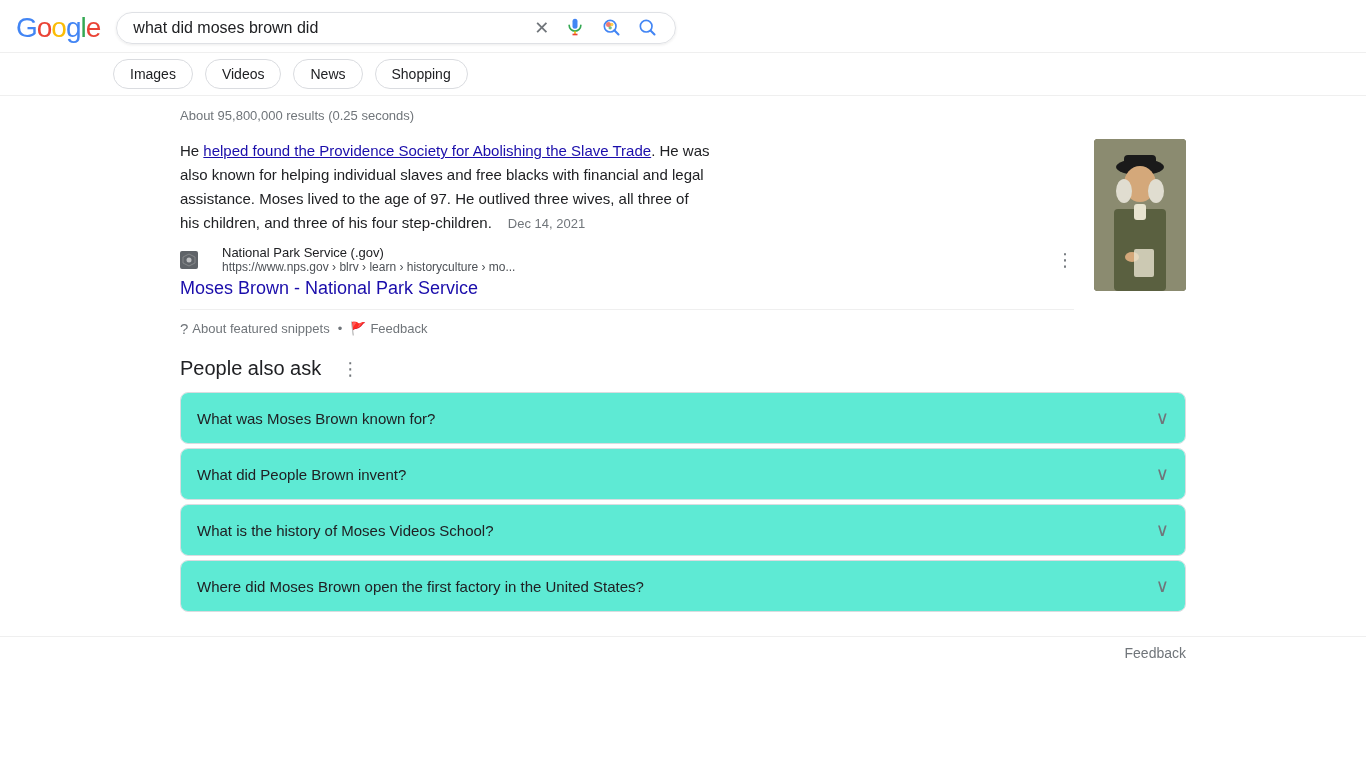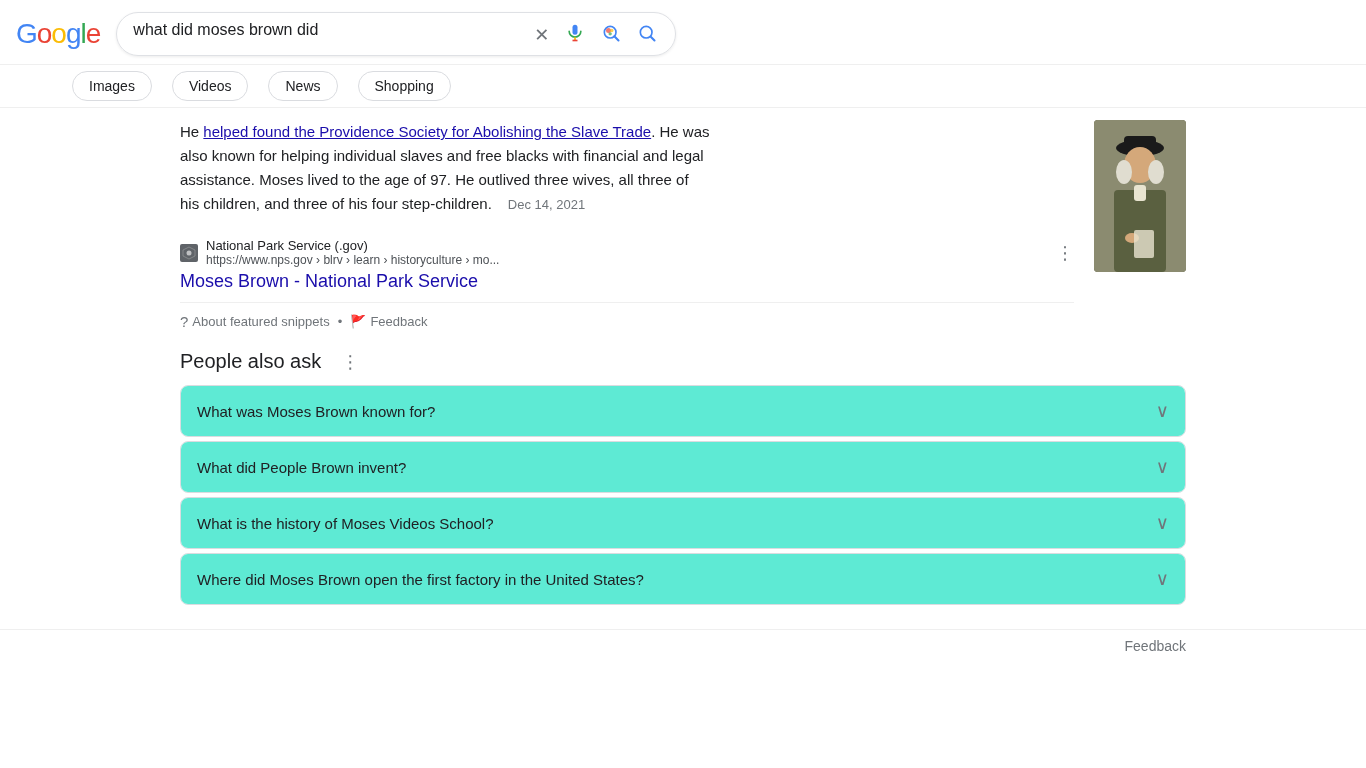--- a/index.html
+++ b/index.html
@@ -2,44 +2,44 @@
 <html><head>
   <meta charset="utf-8">
   <style>
     * { box-sizing: border-box; margin: 0; padding: 0; }
     body { font-family: Arial, sans-serif; background: #fff; color: #202124; font-size: 14px; }
 
     
     .header { display: flex; align-items: center; padding: 12px 16px 8px 16px; gap: 16px; border-bottom: 1px solid #efefef; }
     .google-logo { display: flex; align-items: center; font-size: 28px; font-weight: 500; letter-spacing: -1px; text-decoration: none; }
 
-    .search-bar-wrapper { display: flex; align-items: flex-start; border: 1px solid #dfe1e5; border-radius: 24px; padding: 8px 16px; width: 560px; height: 44px; box-shadow: 0 1px 3px rgba(0,0,0,0.08); }
+    .search-bar-wrapper { display: flex; align-items: center; border: 1px solid #dfe1e5; border-radius: 24px; padding: 8px 16px; width: 560px; height: 32px; box-shadow: 0 1px 3px rgba(0,0,0,0.08); }
     .search-input { border: none; outline: none; font-size: 16px; flex: 1; color: #202124; background: transparent; }
     .search-icons { display: flex; align-items: center; gap: 12px; }
     .icon-btn { background: none; border: none; cursor: pointer; display: flex; align-items: center; justify-content: center; padding: 2px; }
     .x-icon { font-size: 18px; color: #70757a; }
 
     
-    .nav-tabs { display: flex; align-items: flex-start; padding: 6px 72px; gap: 20px; border-bottom: 1px solid #efefef; }
+    .nav-tabs { display: flex; align-items: flex-start; padding: 6px 113px; gap: 12px; border-bottom: 1px solid #efefef; }
     .tab-btn { background: none; border: 1px solid #dadce0; border-radius: 20px; padding: 6px 16px; font-size: 14px; cursor: pointer; color: #202124; white-space: nowrap; }
 
     
     .results-area { padding: 12px 180px; max-width: 1366px; }
     .results-count { color: #70757a; font-size: 13px; margin-bottom: 16px; }
 
     
     .featured-snippet { display: flex; gap: 20px; margin-bottom: 20px; }
     .snippet-text { flex: 1; font-size: 15px; line-height: 1.6; color: #202124; max-width: 530px; }
     .snippet-link { color: #1a0dab; text-decoration: underline; cursor: pointer; }
     .snippet-date { color: #70757a; font-size: 13px; margin-left: 16px; }
     .snippet-image { width: 92px; height: 152px; background: #8a8a6e; border-radius: 4px; overflow: hidden; flex-shrink: 0; position: relative; }
     .portrait { width: 100%; height: 100%; }
 
     
-    .source-row { display: flex; align-items: center; gap: 8px; margin-top: 22px; }
+    .source-row { display: flex; align-items: center; gap: 24px; margin-top: 10px; }
     .source-favicon { width: 18px; height: 18px; background: #5f6368; border-radius: 2px; display: flex; align-items: center; justify-content: center; font-size: 8px; color: white; flex-shrink: 0; }
     .source-info { display: flex; flex-direction: column; }
     .source-name { font-size: 13px; color: #202124; }
     .source-url { font-size: 12px; color: #4d5156; text-align: center; }
     .more-options-btn { background: none; border: none; cursor: pointer; color: #70757a; font-size: 18px; margin-left: auto; }
     .result-link { color: #1a0dab; font-size: 18px; text-decoration: none; cursor: pointer; display: block; margin-top: 4px; }
 
     
     .feedback-row { display: flex; align-items: center; gap: 8px; margin-top: 10px; padding-top: 10px; border-top: 1px solid #efefef; font-size: 13px; color: #70757a; }
     .feedback-link { color: #70757a; cursor: pointer; display: flex; align-items: center; gap: 4px; background: none; border: none; font-size: 13px; }
@@ -108,20 +108,21 @@
 </div>
 
 <div class="nav-tabs">
   <button class="tab-btn">Images</button>
   <button class="tab-btn">Videos</button>
   <button class="tab-btn">News</button>
   <button class="tab-btn">Shopping</button>
 </div>
 
 <div class="results-area">
+  <div class="results-count">About 95,800,000 results (0.25 seconds)</div>
 
   <div class="featured-snippet">
     <div style="flex:1;">
       <p class="snippet-text">
         <span>He </span><a href="#" class="snippet-link">helped found the Providence Society for Abolishing the Slave Trade</a><span>. He was also known for helping individual slaves and free blacks with financial and legal assistance. Moses lived to the age of 97. He outlived three wives, all three of his children, and three of his four step-children.</span><span class="snippet-date">Dec 14, 2021</span>
       </p>
 
       <div class="source-row">
         <div class="source-favicon">
           <svg width="14" height="14" viewBox="0 0 14 14">

